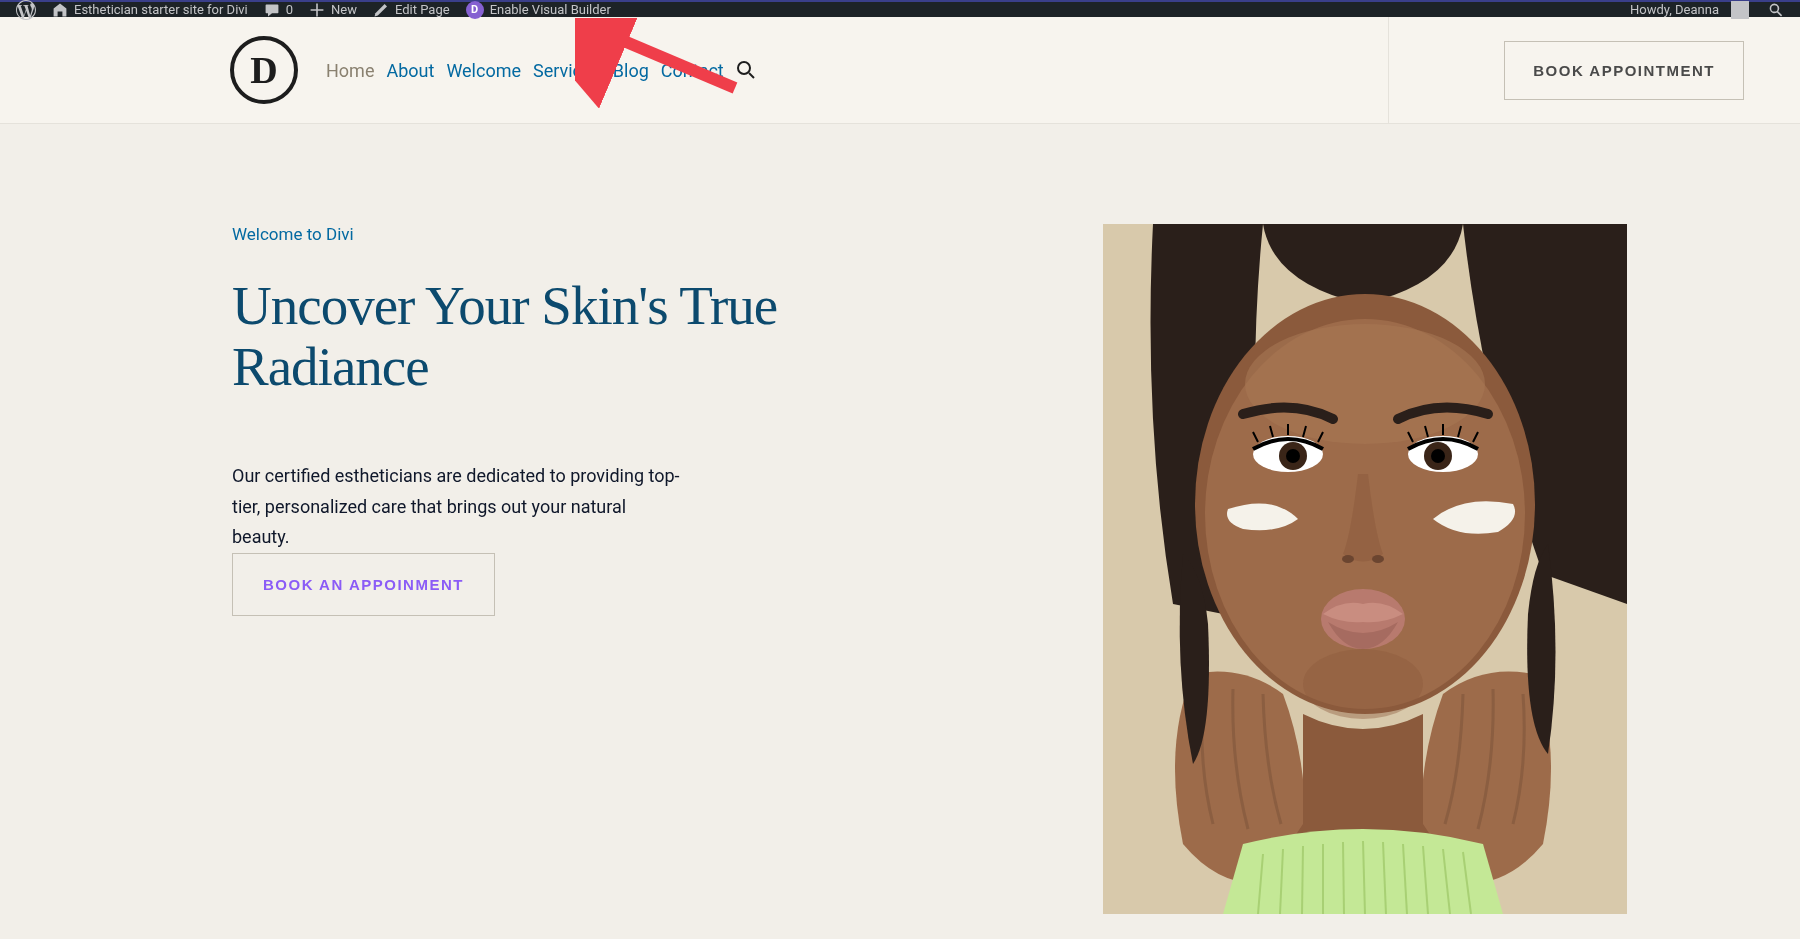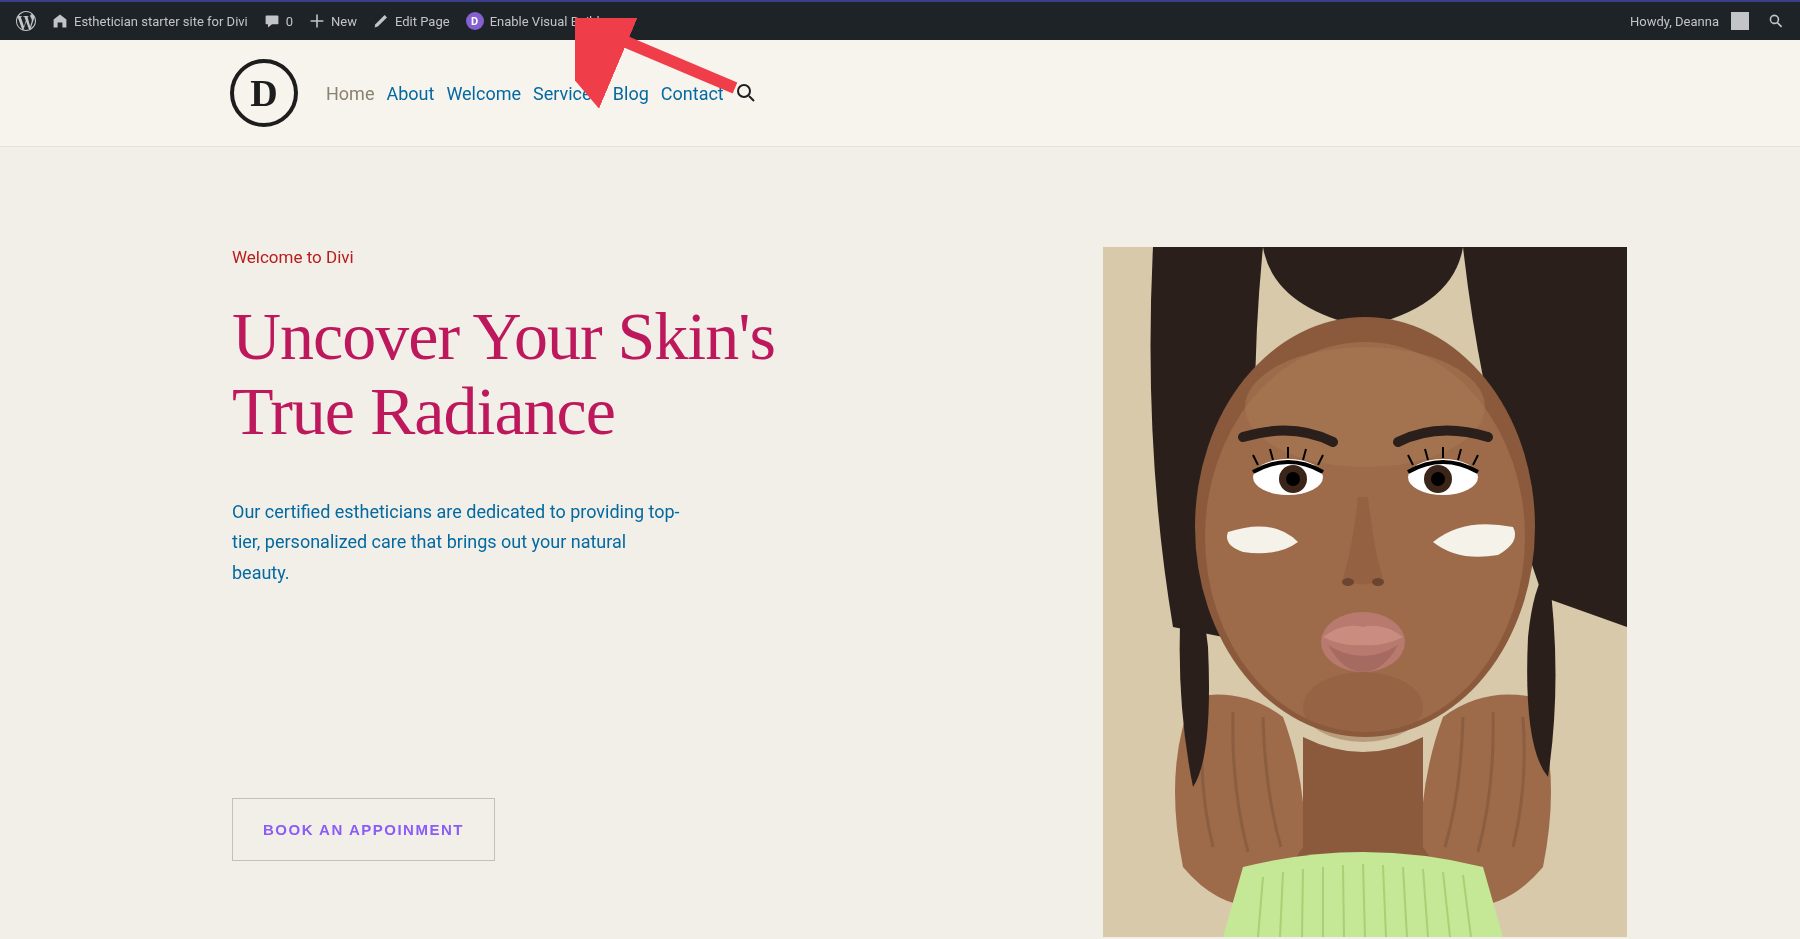--- a/index.html
+++ b/index.html
@@ -11,21 +11,21 @@
       font-family: -apple-system, BlinkMacSystemFont, "Segoe UI", Roboto, sans-serif;
       background: #f2efe9;
       width: 1800px;
       height: 939px;
       overflow: hidden;
     }
     
     
     .wp-admin-bar {
       background: #1d2327;
-      height: 40px;
+      height: 17px;
       display: flex;
       align-items: center;
       justify-content: space-between;
       padding: 0 8px;
       color: #c3c4c7;
       font-size: 13px;
       border-top: 2px solid #3a3f8a;
     }
     .wp-admin-left {
       display: flex;
@@ -156,38 +156,37 @@
       padding: 100px 60px 0 232px;
     }
     .content-right {
       flex: 1;
       display: flex;
       align-items: flex-start;
       justify-content: center;
       padding-top: 100px;
     }
     .eyebrow {
-      color: #b91c1c;
+      color: #0369a1;
       font-size: 17px;
       margin-bottom: 32px;
     }
     .hero-title {
       font-family: Georgia, 'Times New Roman', serif;
-      font-size: 68px;
+      font-size: 55px;
       font-weight: 400;
       line-height: 1.1;
-      color: #be185d;
-      margin-bottom: 48px;
+      color: #0c4a6e;
+      margin-bottom: 64px;
       letter-spacing: -1px;
     }
     .hero-desc {
       font-size: 18px;
-      color: #0369a1;
+      color: #0f172a;
       line-height: 1.7;
-      margin-bottom: 210px;
       max-width: 450px;
     }
     .hero-cta {
       border: 1px solid #c5c0b5;
       background: transparent;
       padding: 22px 30px;
       font-size: 15px;
       font-weight: 700;
       letter-spacing: 1.5px;
       color: #8b5cf6;
@@ -280,20 +279,24 @@
       <span class="nav-item">Welcome</span>
       <span class="nav-item">Services</span>
       <span class="nav-item">Blog</span>
       <span class="nav-item">Contact</span>
       <svg class="search-icon" viewBox="0 0 20 20" fill="none" stroke="#1d1d1d" stroke-width="2">
           <circle cx="8" cy="8" r="6"></circle>
           <line x1="13" y1="13" x2="18" y2="18"></line>
         </svg>
     </nav>
   </div>
+  <div class="header-right">
+    <div class="header-divider"></div>
+    <button class="book-btn">BOOK APPOINTMENT</button>
+  </div>
 </div>
 
 <div class="main-content">
   <div class="content-left">
     <p class="eyebrow">Welcome to Divi</p>
     <h1 class="hero-title">Uncover Your Skin's True Radiance</h1>
     <p class="hero-desc">Our certified estheticians are dedicated to providing top-tier, personalized care that brings out your natural beauty.</p>
     <button class="hero-cta">BOOK AN APPOINMENT</button>
   </div>
   <div class="content-right">

